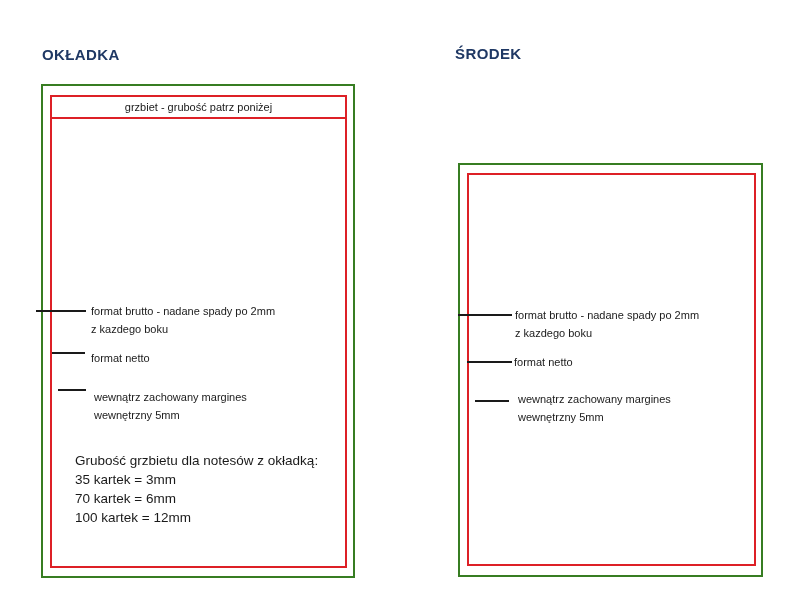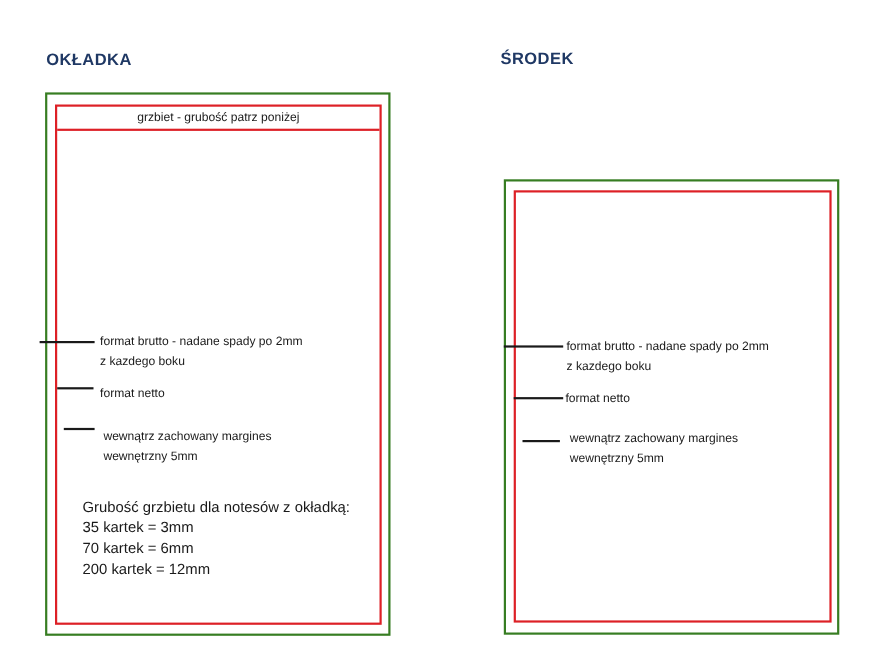--- a/index.html
+++ b/index.html
@@ -105,21 +105,21 @@
     <div class="callout-line" style="left:58px;top:389px;width:28px;"></div>
     <div class="callout-text" style="left:94px;top:388px;">
       <div>wewnątrz zachowany margines</div>
       <div>wewnętrzny 5mm</div>
     </div>
 
     <div class="spine-info" style="left:75px;top:427px;margin-top:24px;">
       <div>Grubość grzbietu dla notesów z okładką:</div>
       <div>35 kartek = 3mm</div>
       <div>70 kartek = 6mm</div>
-      <div>200 kartek = 12mm</div>
+      <div>100 kartek = 12mm</div>
     </div>
   </section>
 
   <section>
     <h2 class="panel-title" style="left:455px;top:45px;">ŚRODEK</h2>
 
     <div class="bleed-box" style="left:458px;top:163px;width:305px;height:414px;"></div>
 
     <div class="trim-box" style="left:467px;top:173px;width:289px;height:393px;"></div>
 

